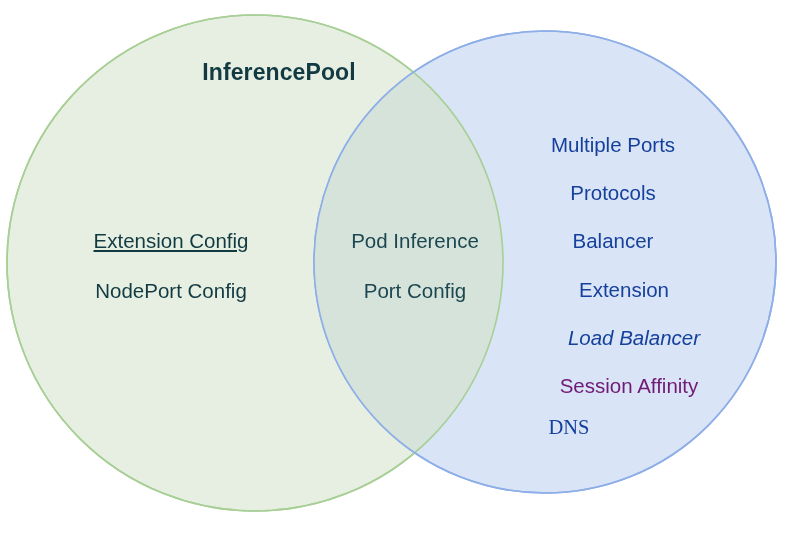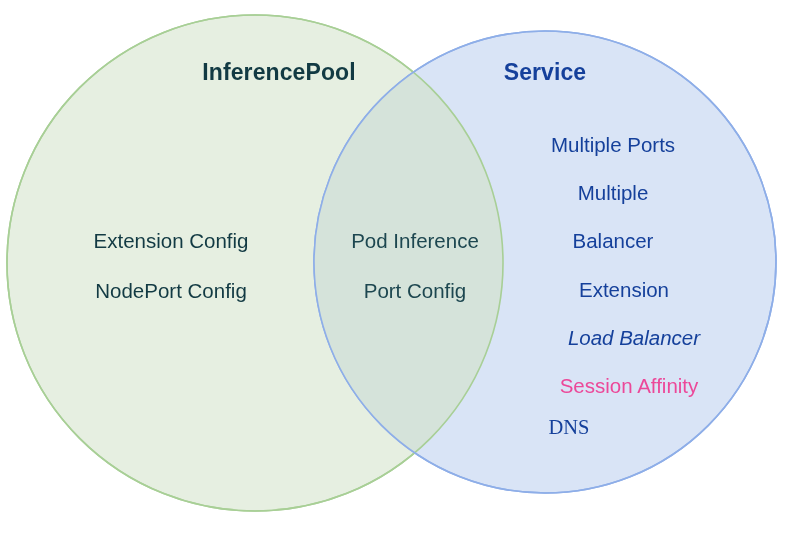--- a/index.html
+++ b/index.html
@@ -73,34 +73,33 @@
     </g>
 
     <circle id="circle-left-outline" cx="255" cy="263" r="248" fill="none" stroke="#a8cf96" stroke-width="1.6"></circle>
     <circle id="circle-right-outline" cx="545" cy="262" r="231" fill="none" stroke="#8eaee8" stroke-width="1.6"></circle>
   </svg>
 
   <div class="layer">
 
     <div class="lbl title t-left" id="title-left" style="left: 263px; top: 72px; color: rgb(18, 58, 67);">InferencePool</div>
 
-    <div class="lbl title t-right" id="title-right" style="left: 529px; top: 72px; color: rgb(21, 64, 155);">Service</div>
 
     <div id="items-left">
-        <div class="lbl item t-left" style="left: 155px; top: 241px; color: rgb(18, 58, 67);">Extension Config</div>
+        <div class="lbl item t-left" style="left: 155px; top: 241px; color: rgb(18, 58, 67); text-decoration: underline;">Extension Config</div>
         <div class="lbl item t-left" style="left: 155px; top: 291px; color: rgb(18, 58, 67);">NodePort Config</div>
       </div>
     <div id="items-center">
         <div class="lbl item t-center" style="left: 399px; top: 241px; color: rgb(29, 71, 80);">Pod Inference</div>
         <div class="lbl item t-center" style="left: 399px; top: 291px; color: rgb(29, 71, 80);">Port Config</div>
       </div>
     <div id="items-right">
         <div class="lbl item t-right" style="left: 597px; top: 145px; color: rgb(21, 64, 155);">Multiple Ports</div>
-        <div class="lbl item t-right" style="left: 597px; top: 193px; color: rgb(21, 64, 155);">Multiple</div>
+        <div class="lbl item t-right" style="left: 597px; top: 193px; color: rgb(21, 64, 155);">Protocols</div>
         <div class="lbl item t-right" style="left: 597px; top: 241px; color: rgb(21, 64, 155);">Balancer</div>
         <div class="lbl item t-right" style="left: 608px; top: 290px; color: rgb(21, 64, 155);">Extension</div>
         <div class="lbl item t-right" style="left: 618px; top: 338px; color: rgb(21, 64, 155); font-style: italic;">Load Balancer</div>
-        <div class="lbl item t-right" style="left: 613px; top: 386px; color: #ec4899;">Session Affinity</div>
+        <div class="lbl item t-right" style="left: 613px; top: 386px; color: #701a75;">Session Affinity</div>
         <div class="lbl item t-right" style="left: 553px; top: 427px; color: rgb(21, 64, 155); font-family: Liberation Serif, serif;">DNS</div>
       </div>
 
   </div>
 </div>
 
 </body></html>

